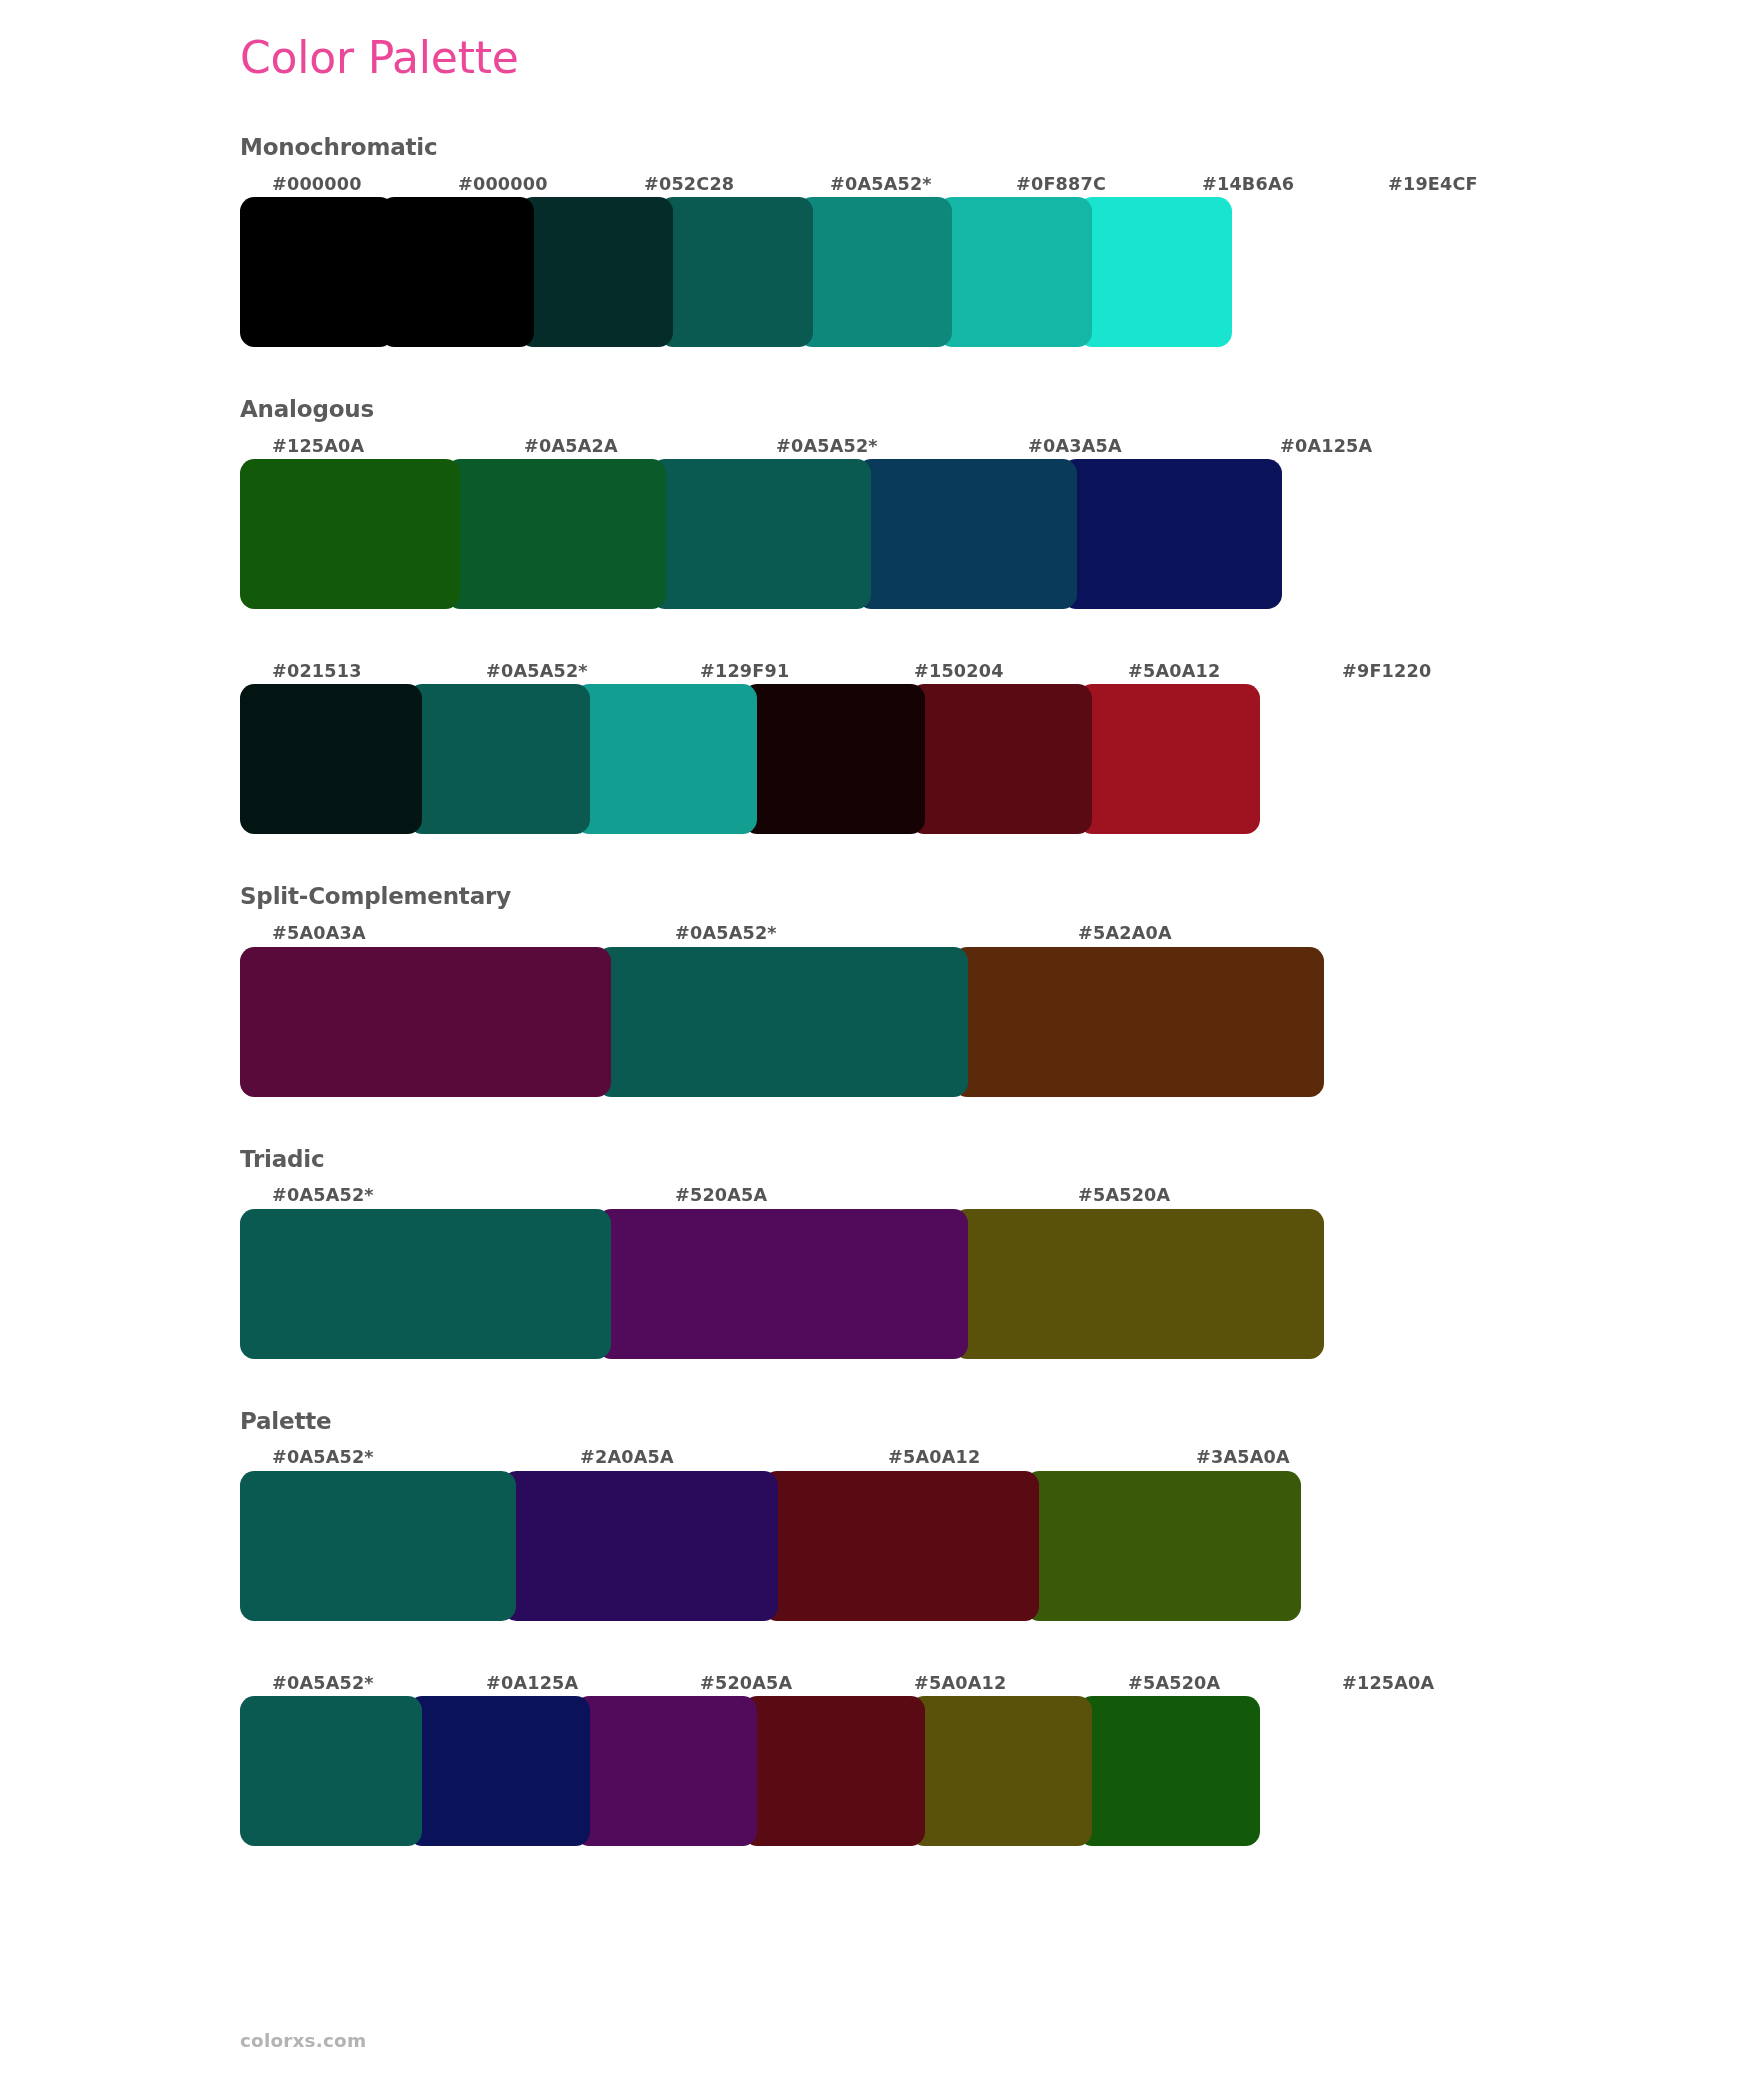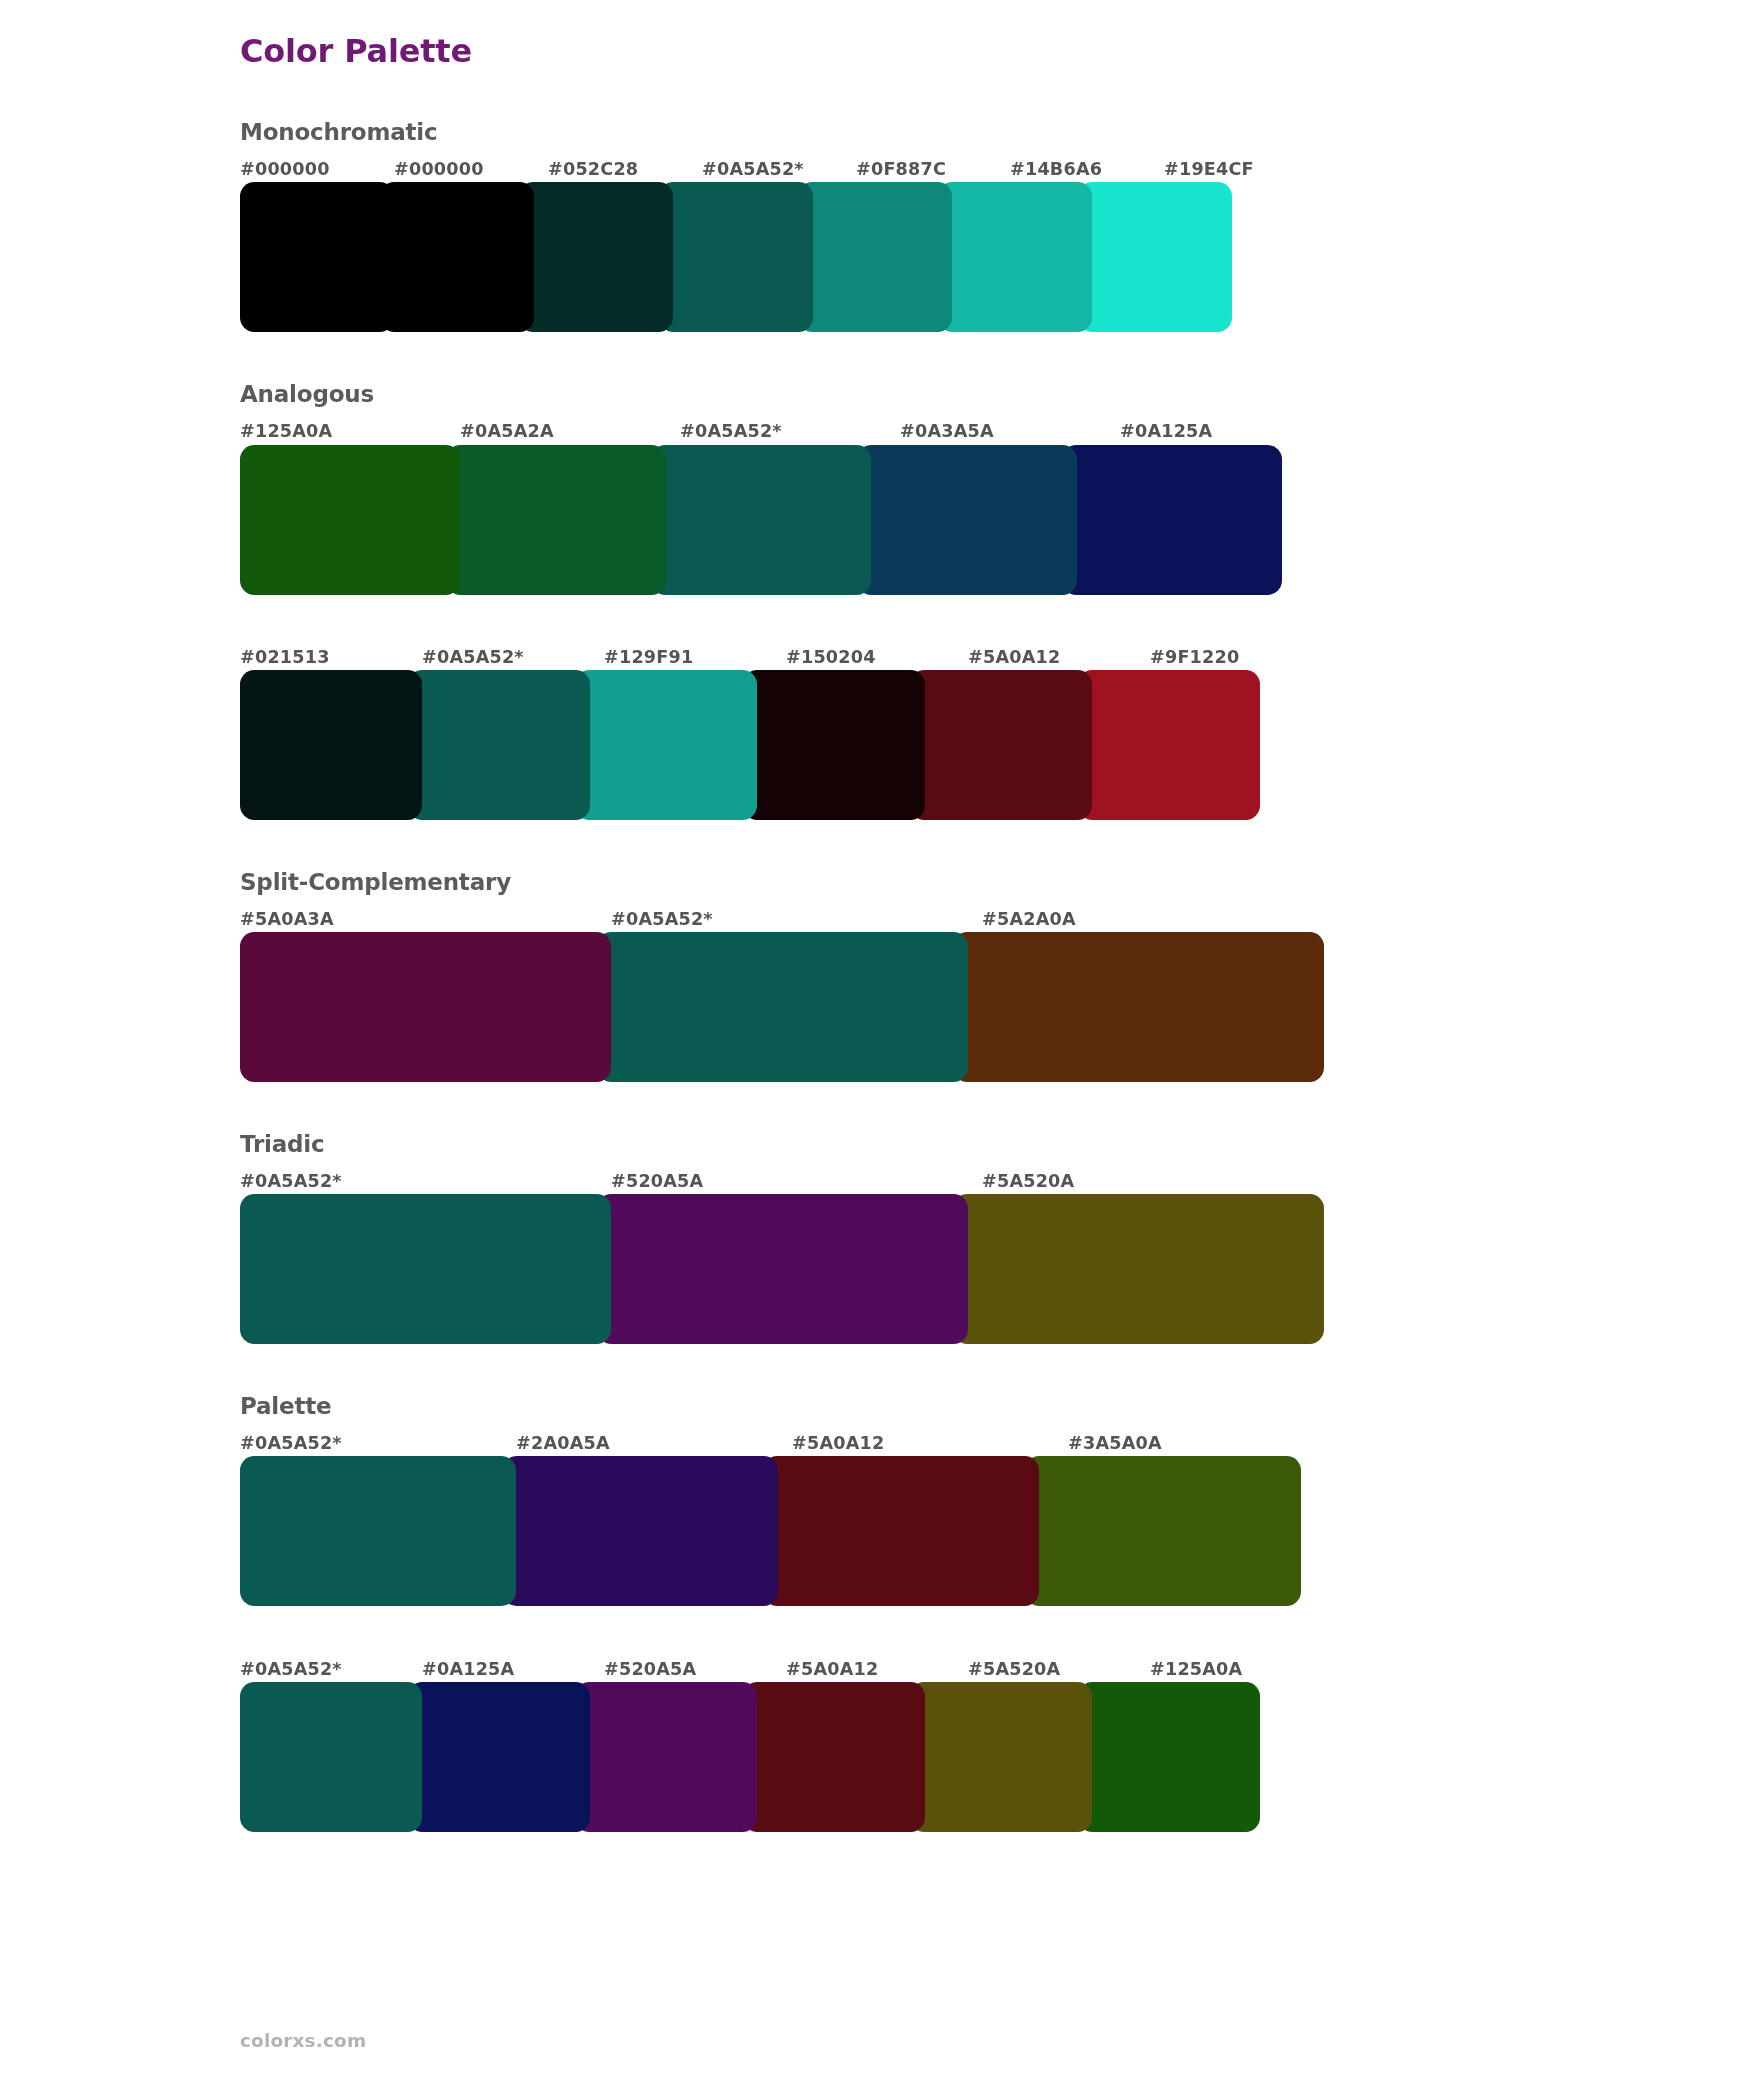--- a/index.html
+++ b/index.html
@@ -37,23 +37,23 @@
   .page-title {
     font-size: 41px;
     font-weight: bold;
     color: #2b2b2b;
     letter-spacing: -0.2px;
     line-height: 1.15;
     margin: 0;
     white-space: nowrap;
   }
   .page-subtitle {
-    font-size: 32px;
-    font-weight: bold;
-    color: #701a75;
+    font-size: 44px;
+    font-weight: normal;
+    color: #ec4899;
     letter-spacing: -0.2px;
     line-height: 1.2;
     margin: 14.4px 0 0 0;
   }
 
   
   .section {
     margin-top: 50px;
   }
   .section-title {
@@ -71,20 +71,21 @@
     height: 22.4px;
   }
   .swatch-label {
     font-size: 17.6px;
     font-weight: bold;
     color: #555555;
     letter-spacing: 0.2px;
     white-space: nowrap;
     flex: 0 0 auto;
     box-sizing: border-box;
+    margin-left: 32px;
   }
 
   .swatch-row {
     display: flex;
     align-items: stretch;
     height: 150px;
     margin-top: 3.2px;
   }
   .swatch {
     flex: 0 0 auto;

